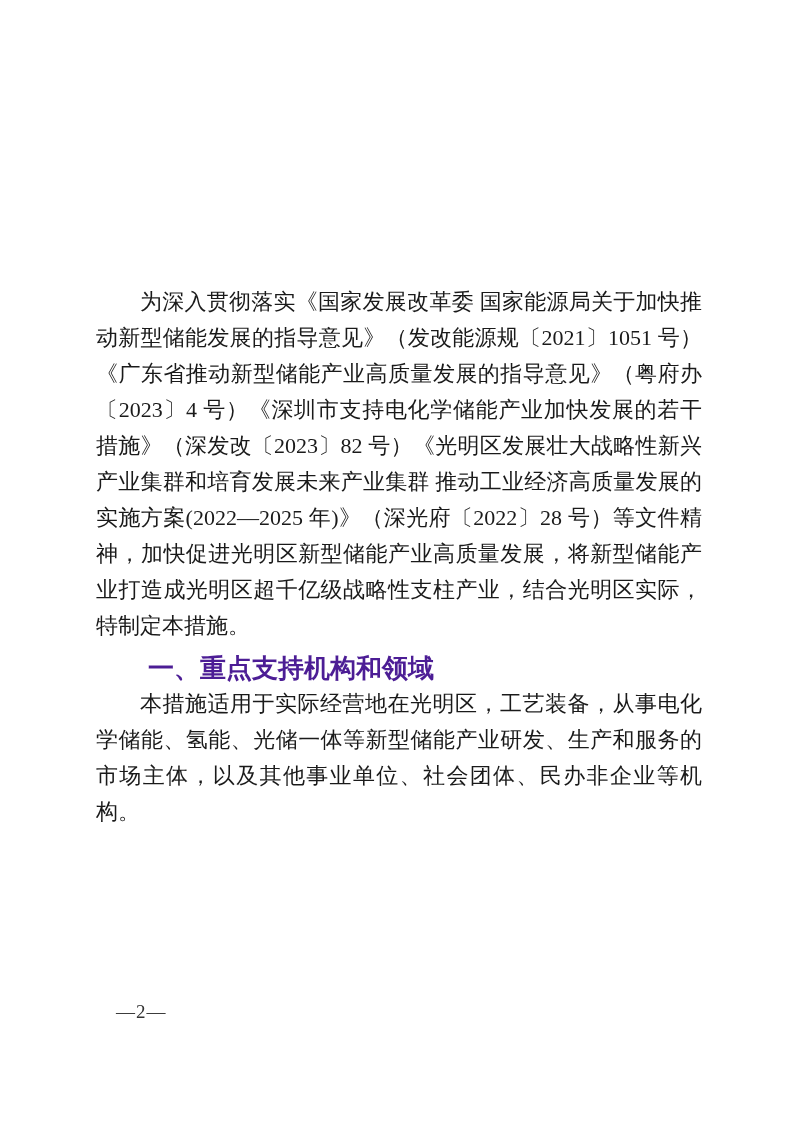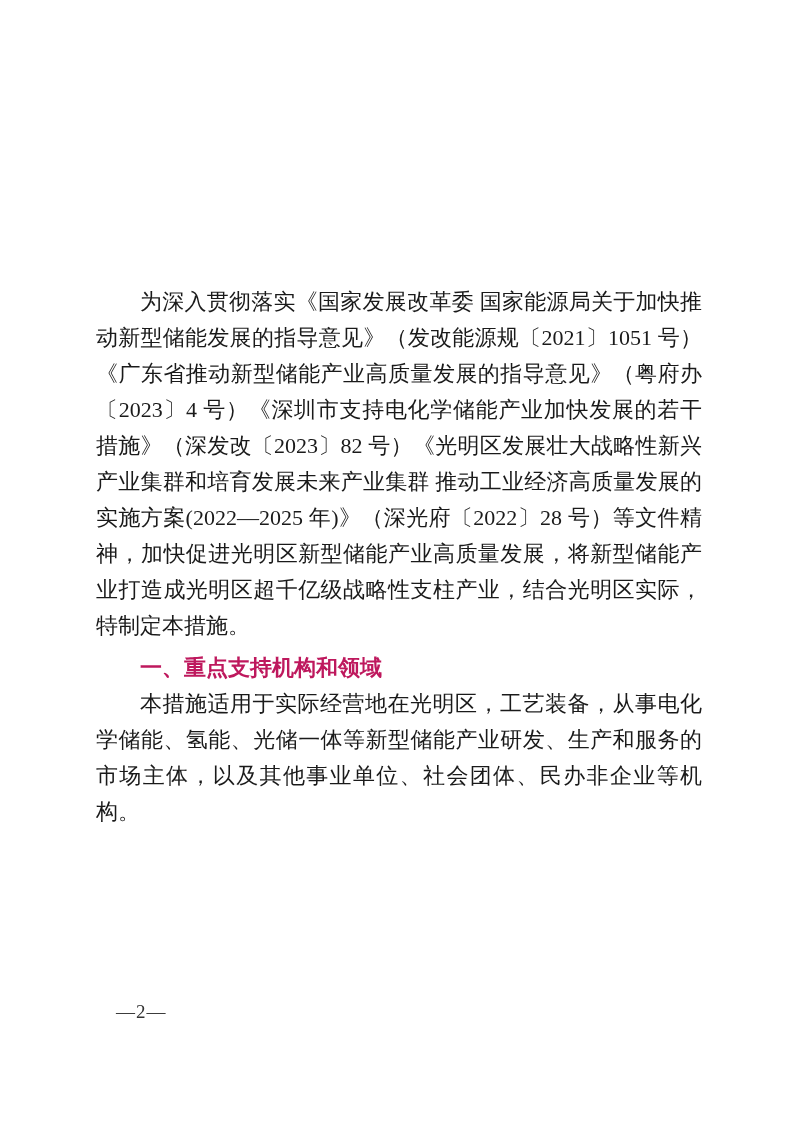--- a/index.html
+++ b/index.html
@@ -40,25 +40,25 @@
     color: #1a1a1a;
     margin-top: 26px;
   }
   .para {
     text-align: justify;
     text-indent: 2em;
   }
   .section-heading {
     font-family: "Liberation Sans", "DejaVu Sans", sans-serif;
     font-weight: 700;
-    font-size: 22px;
+    font-size: 26px;
     line-height: 36px;
     text-indent: 2em;
     margin-top: 6px;
-    color: #be185d;
+    color: #4c1d95;
   }
   .page-number {
     position: absolute;
     left: 116px;
     top: 1000px;
     font-size: 19px;
     line-height: 24px;
     letter-spacing: 1px;
     color: #333333;
   }

